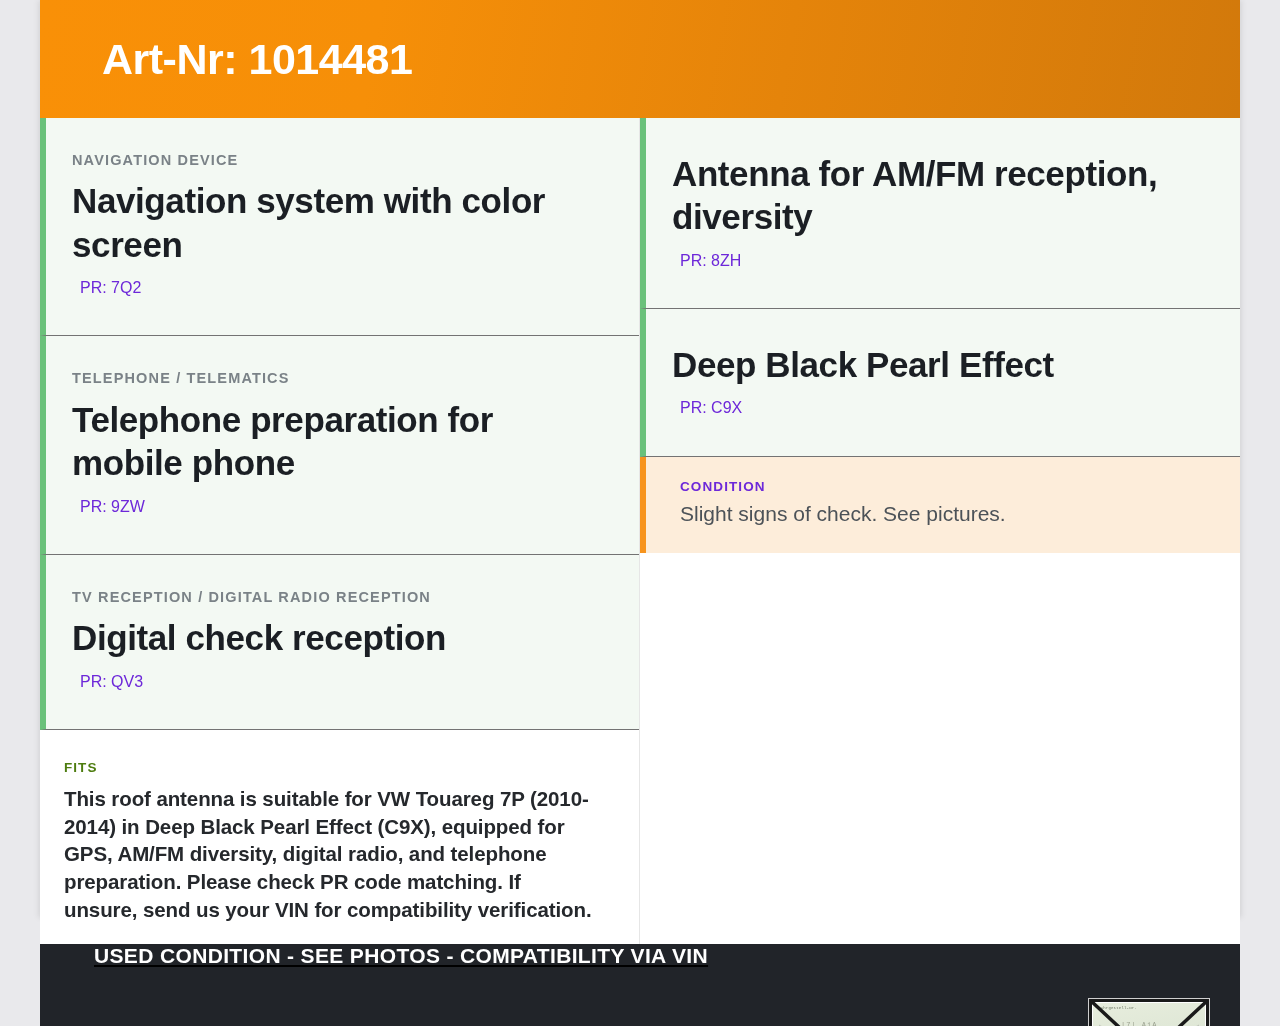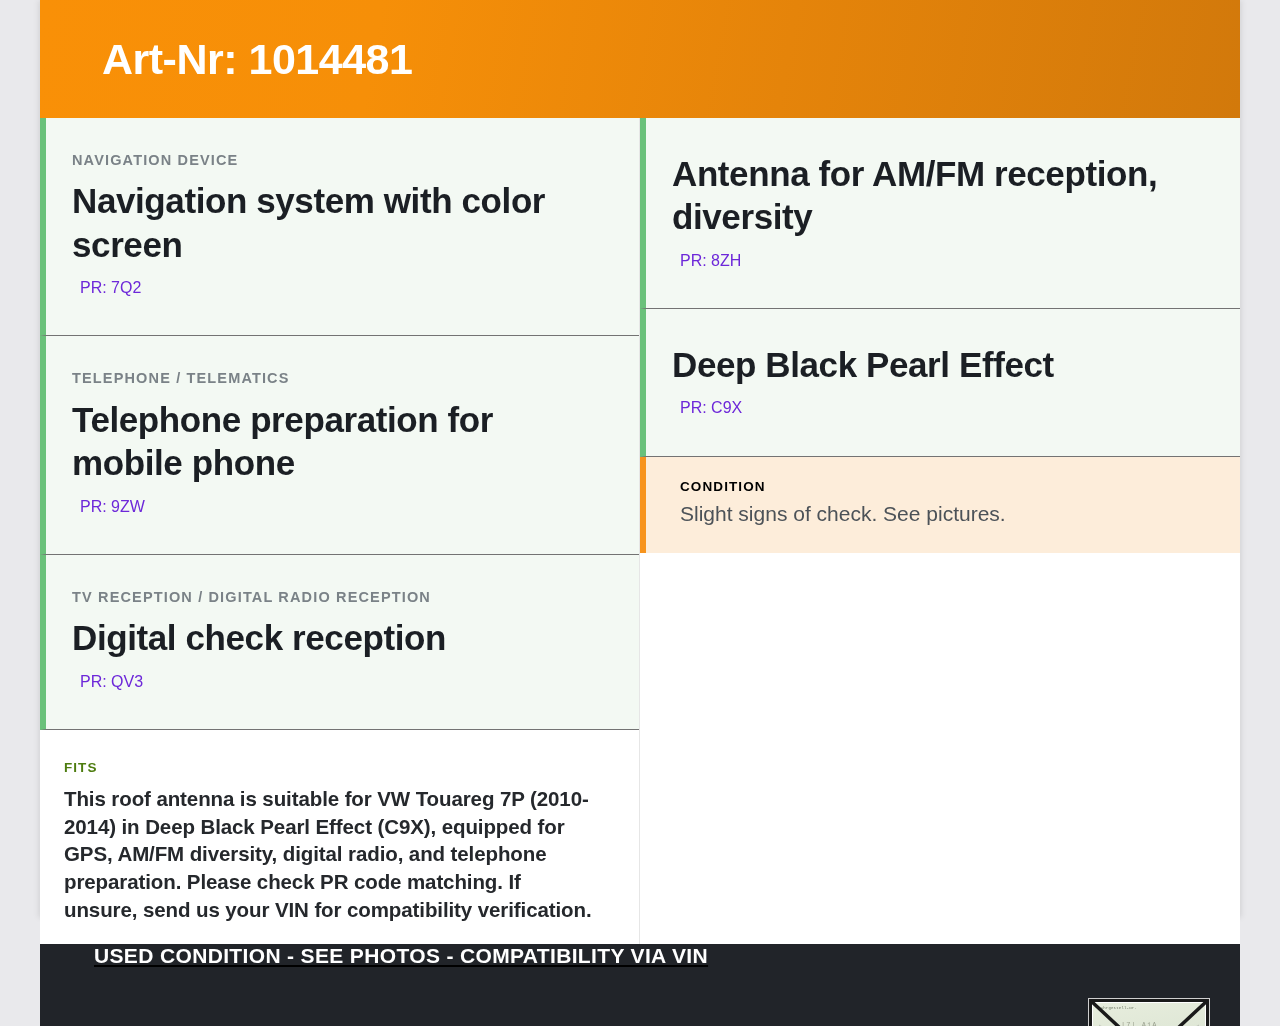--- a/index.html
+++ b/index.html
@@ -103,21 +103,21 @@
     font-size: 16px;
     color: #6d28d9;
     line-height: 1.2;
     margin: 8px;
   }
 
   .cond-label {
     font-size: 13.5px;
     font-weight: bold;
     letter-spacing: 1.1px;
-    color: #000000;
+    color: #6d28d9;
     text-transform: uppercase;
     margin: 0 0 6px 0;
   }
   .cond-text {
     font-size: 21px;
     color: #4c5258;
     line-height: 1.3;
     margin: 0;
   }
 

